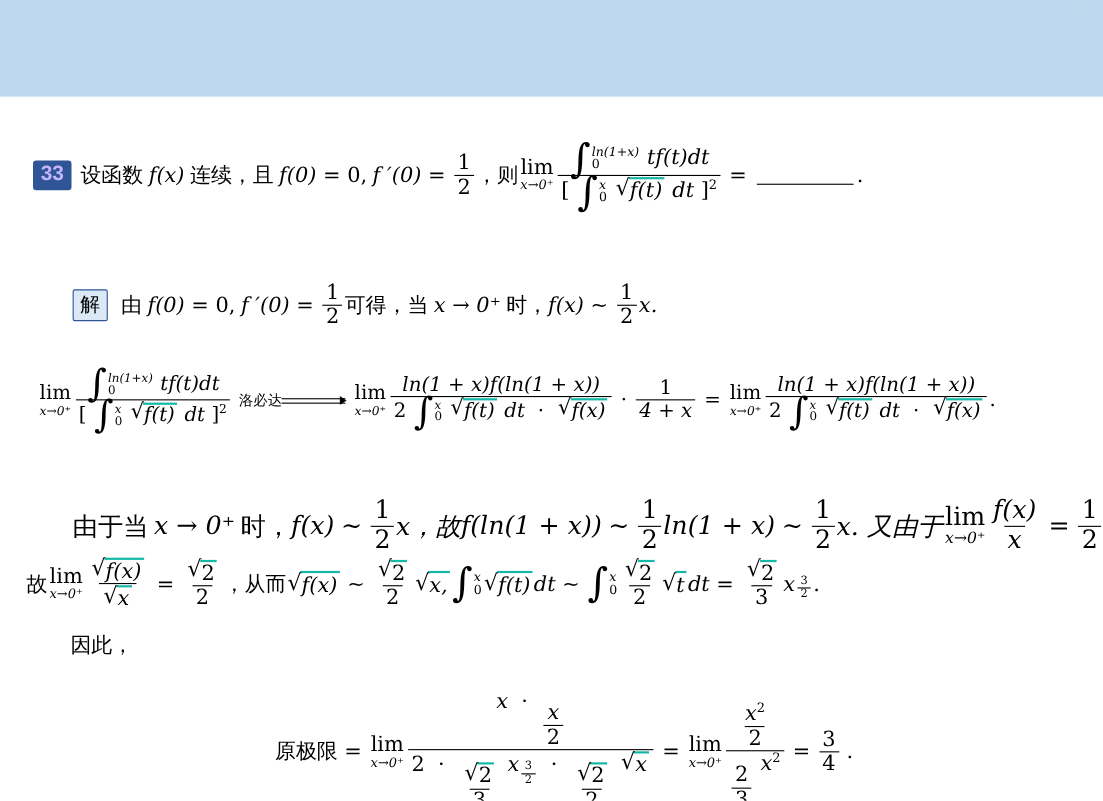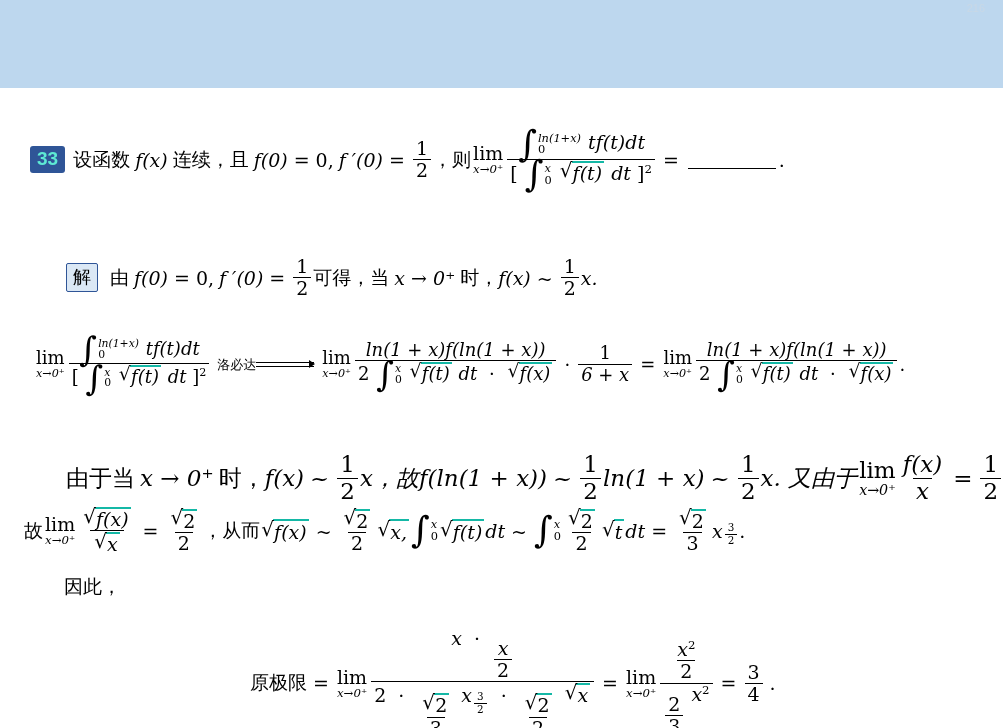--- a/index.html
+++ b/index.html
@@ -141,21 +141,21 @@
     left: 30px;
     top: 42px;
     width: 950px;
     font-size: 19px;
     display: flex;
     align-items: center;
   }
   .qnum {
     display: inline-block;
     background: #2f5597;
-    color: #5eead4;
+    color: #c4b5fd;
     font-family: "Liberation Sans", sans-serif;
     font-weight: bold;
     font-size: 19px;
     padding: 2px 7px 3px 7px;
     border-radius: 3px;
     margin-right: 8px;
     line-height: 1.15;
   }
   .blankline {
     display: inline-block;
@@ -405,21 +405,21 @@
           <span class="sqrt"><span class="rad it">f(t)</span></span>
           <span class="it">dt</span>
           <span class="eq">·</span>
           <span class="sqrt"><span class="rad it">f(x)</span></span>
         </span>
       </span>
 
       <span class="eq">·</span>
       <span class="frac">
         <span class="num">1</span>
-        <span class="den it">6 + x</span>
+        <span class="den it">4 + x</span>
       </span>
 
       <span class="eq">=</span>
 
       <span class="lim">
         <span class="op">lim</span>
         <span class="sub it">x→0⁺</span>
       </span>
       <span class="frac">
         <span class="num it">ln(1 + x)f(ln(1 + x))</span>

